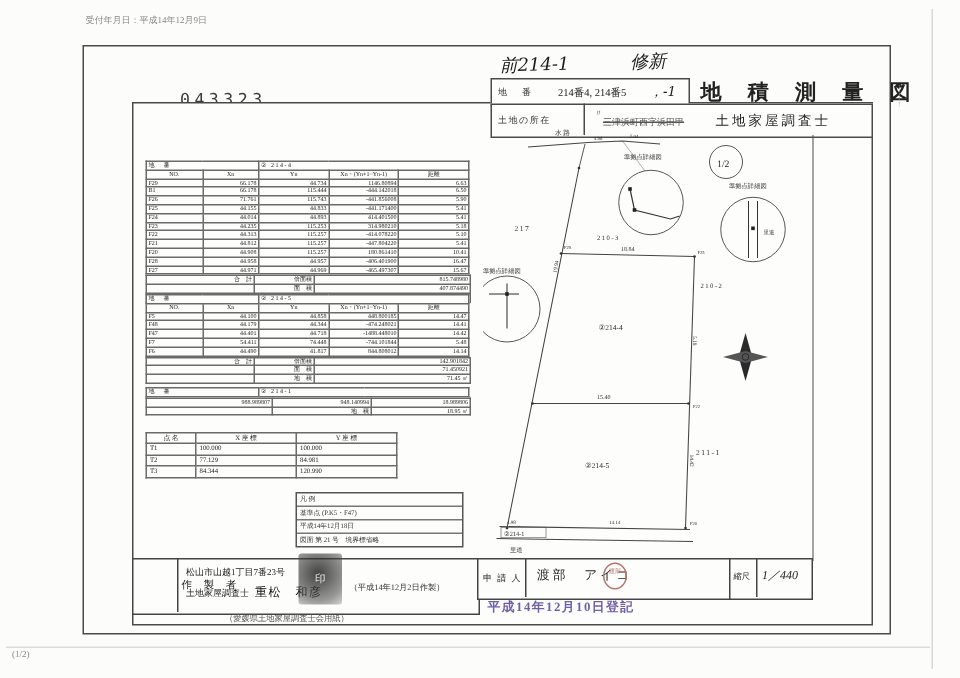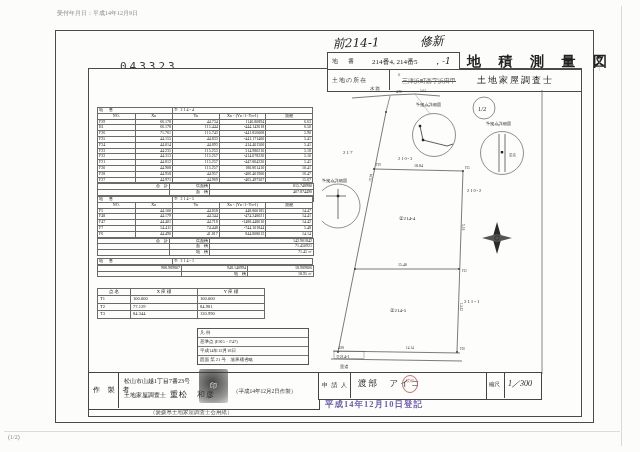--- a/index.html
+++ b/index.html
@@ -31,21 +31,21 @@
        padding:0 2px;font-weight:normal;color:#222;white-space:nowrap;}
   .reftab{width:152px;background:#fdfdfb;}
 
   
   .legend{border:0.6px solid #555;background:#fdfdfb;font-size:4.5px;line-height:8px;color:#333;}
   .legend div{border-bottom:0.5px solid #777;padding:0 2px;white-space:nowrap;overflow:hidden;}
   .legend div:last-child{border-bottom:none;}
 
   
   .maker-box{border:0.8px solid #444;background:#fdfdfb;}
-  .vlabel{font-size:7px;letter-spacing:3px;color:#222;}
+  .vlabel{font-size:7px;letter-spacing:3px;color:#222;margin-left:28px;}
   .stamp-dark{background:radial-gradient(circle at 45% 40%, rgba(35,35,35,.85), rgba(70,70,70,.55) 70%, rgba(90,90,90,.25));
       border-radius:2px;}
   .stamp-round{border:1px solid #b5736d;border-radius:50%;color:#b5736d;
       font-size:4px;line-height:5px;text-align:center;}
   .reg-stamp{color:#6f5fa8;font-weight:bold;font-size:8.5px;letter-spacing:1px;
       font-family:"Liberation Serif",serif;}
   .vertcode{writing-mode:vertical-rl;font-size:4px;letter-spacing:1px;color:#aaa;}
 
   svg text{font-family:"Liberation Serif",serif;fill:#2e2e2e;}
 </style>
@@ -441,21 +441,21 @@
 
   <div class="abs maker-box" style="left:318px;top:372px;width:168px;height:26px;"></div>
   <div class="abs" style="left:350px;top:372px;width:1px;height:26px;background:#444;"></div>
   <div class="abs" style="left:322px;top:381px;font-size:6px;letter-spacing:1px;color:#222;">申 請 人</div>
   <div class="abs" style="left:358px;top:378px;font-size:8.5px;letter-spacing:2px;color:#1a1a1a;">渡部　アイコ</div>
   <div class="abs stamp-round" style="left:402px;top:375px;width:14px;height:14px;line-height:6px;padding-top:2px;">渡部</div>
 
   <div class="abs maker-box" style="left:486px;top:372px;width:54px;height:26px;"></div>
   <div class="abs" style="left:504px;top:372px;width:1px;height:26px;background:#444;"></div>
   <div class="abs" style="left:489px;top:381px;font-size:5.5px;color:#222;">縮尺</div>
-  <div class="abs" style="left:508px;top:378px;font-size:8px;color:#222;font-style:italic;">1／300</div>
+  <div class="abs" style="left:508px;top:378px;font-size:8px;color:#222;font-style:italic;">1／440</div>
 
   <div class="abs reg-stamp" style="left:325px;top:399px;">平成14年12月10日登記</div>
 
   <div class="abs vertcode" style="left:597px;top:55px;height:125px;">・・・・・・・・・・・・・・</div>
 
   <div class="abs tiny" style="left:8px;top:434px;">(1/2)</div>
 
 </div>
 
 </body></html>

